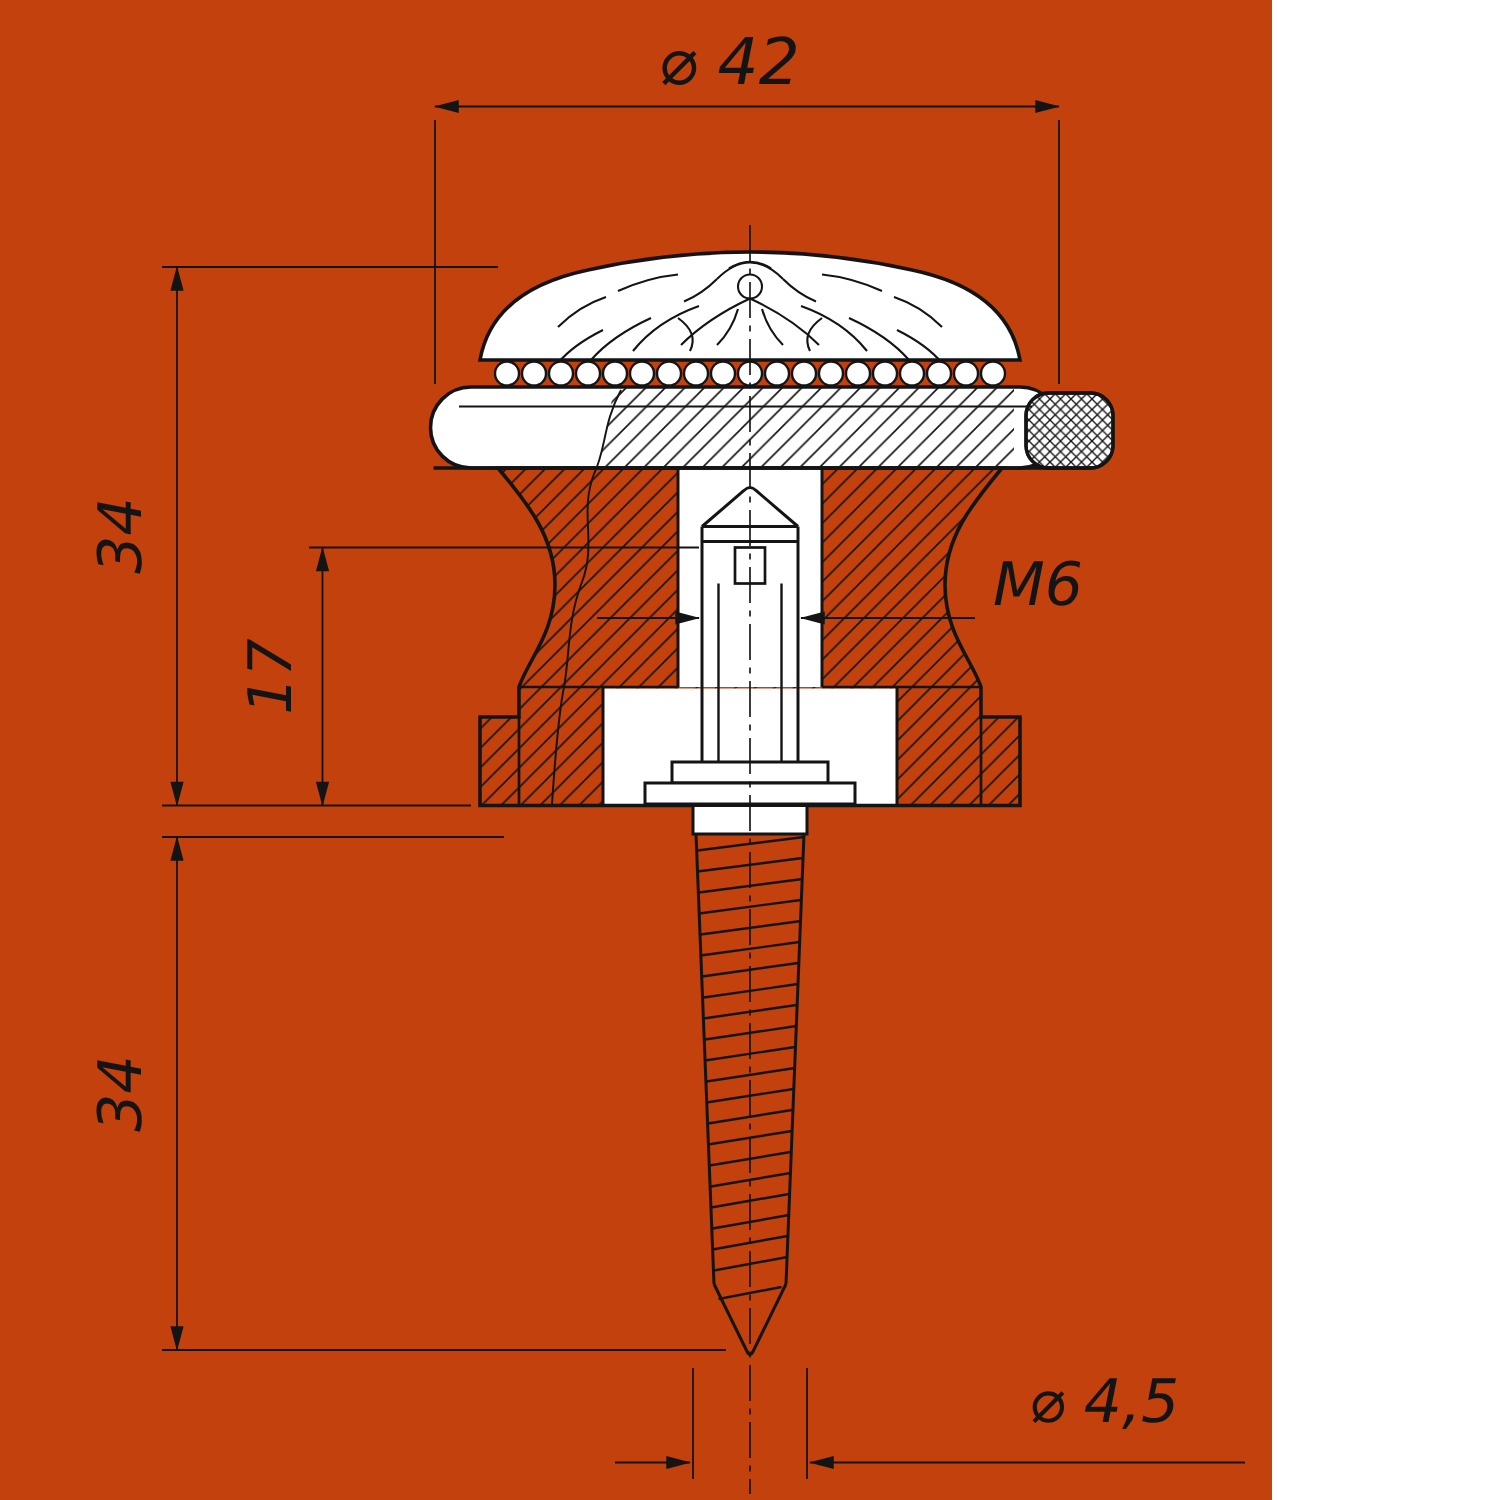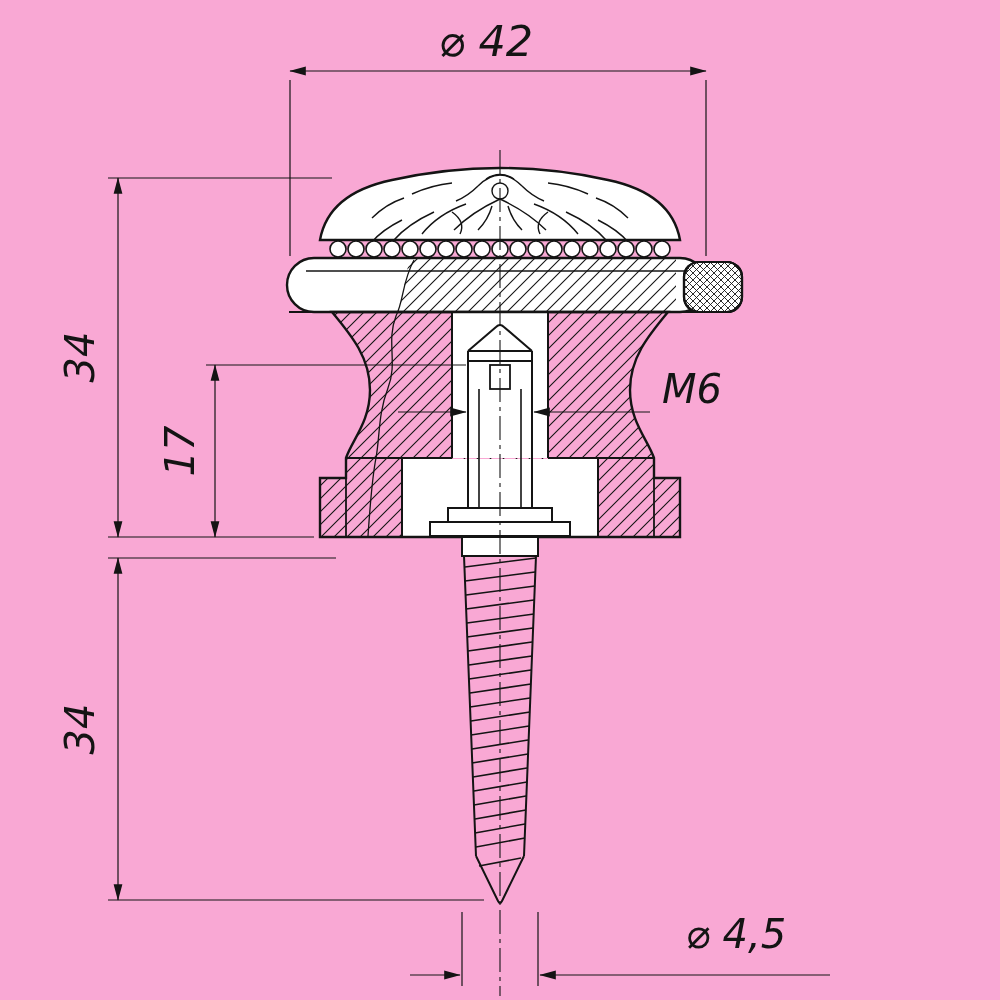--- a/index.html
+++ b/index.html
@@ -1,16 +1,16 @@
 <!DOCTYPE html>
 <html><head>
 <meta charset="utf-8">
 <style>
   html,body{margin:0;padding:0;background:#ffffff;}
-  .stage{position:relative;width:1000px;height:1000px;background:#f9a8d4;overflow:hidden;}
+  .stage{position:relative;width:848px;height:1000px;background:#c2410c;overflow:hidden;}
   svg{position:absolute;left:0;top:0;}
   .dim-text{font:italic 40px "DejaVu Sans", sans-serif;fill:#141414;}
   .dim-text-big{font:italic 43px "DejaVu Sans", sans-serif;fill:#141414;}
 </style>
 </head>
 <body>
 
 <div class="stage">
 <svg width="1000" height="1000" viewBox="0 0 1000 1000">
   <defs>

